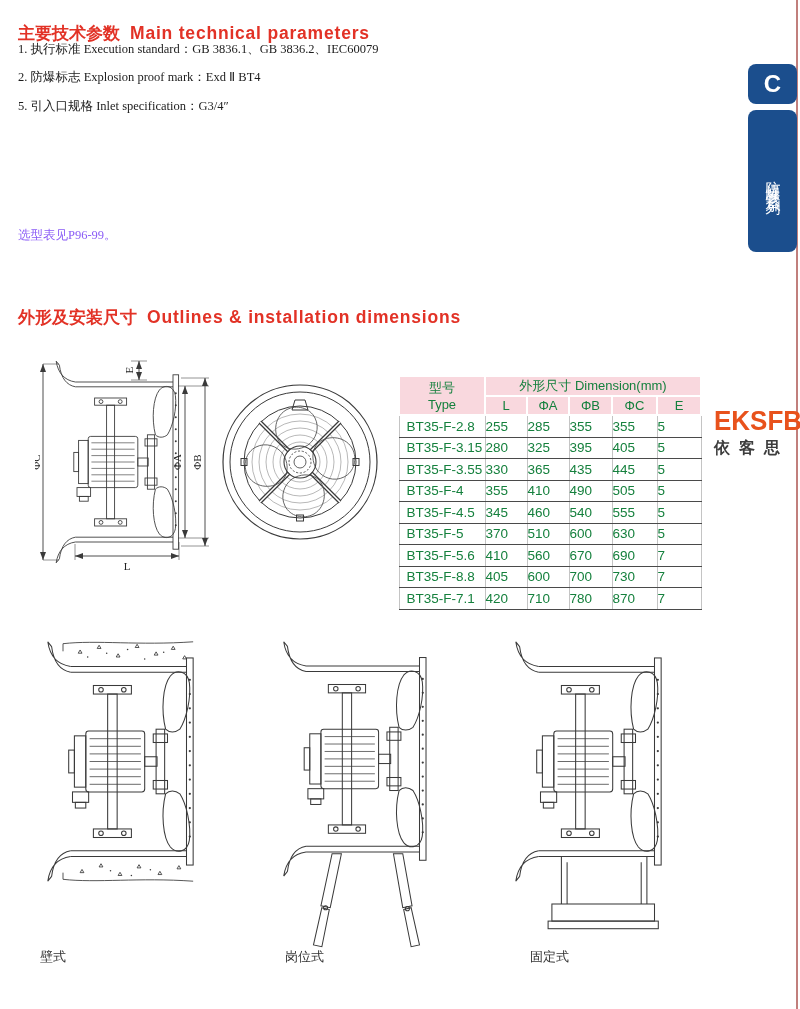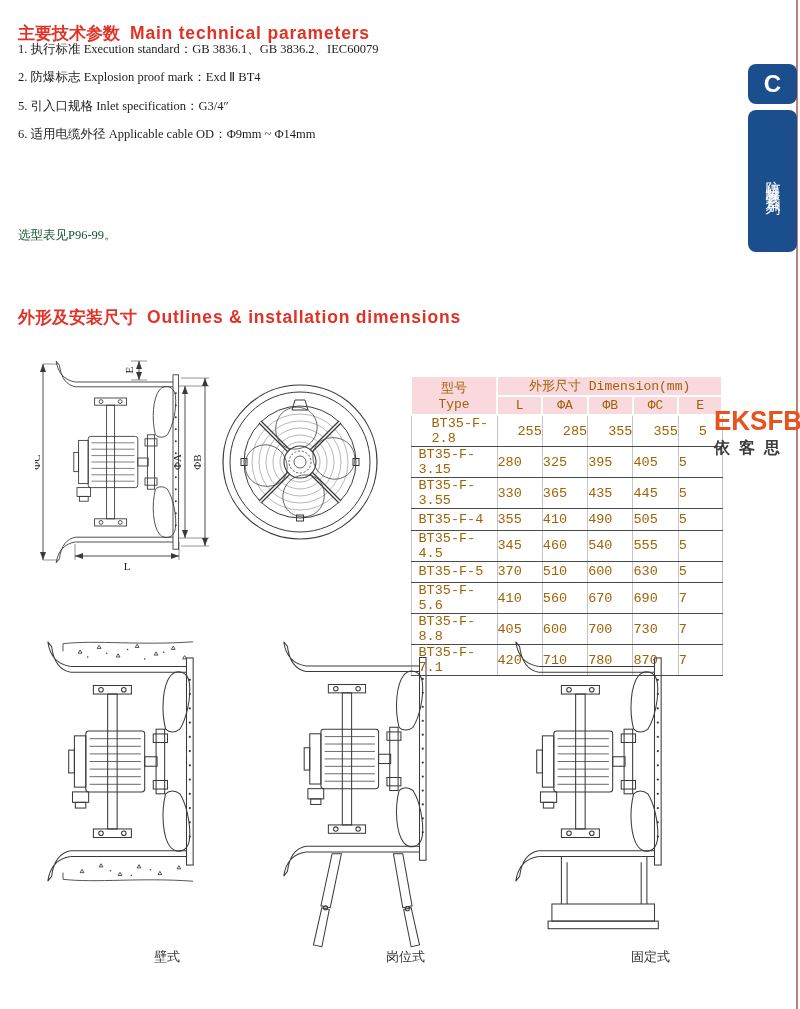--- a/index.html
+++ b/index.html
@@ -16,37 +16,37 @@
   .tab-series span{writing-mode:vertical-rl;font-size:15px;letter-spacing:4px;font-weight:500;}
   
   .sec-title{position:absolute;left:18px;color:#e23226;font-weight:700;white-space:nowrap;}
   .sec-title .zh{font-size:17px;}
   .sec-title .en{font-size:17.5px;letter-spacing:0.8px;margin-left:10px;}
   
   .params{position:absolute;left:18px;top:31px;}
   .params .p-item{font-family:"Liberation Serif",serif;font-size:12.5px;line-height:20.3px;
                   color:#1c1c1c;white-space:nowrap;margin-top:8px;}
   .sel-note{position:absolute;left:18px;top:227px;font-family:"Liberation Serif",serif;
-            font-size:12.5px;color:#14532d;}
-  
-  .dim-table{position:absolute;left:410px;top:375px;border-collapse:collapse;
-             font-family:Liberation Mono, monospace;color:#a16207;table-layout:fixed;}
+            font-size:12.5px;color:#8b5cf6;}
+  
+  .dim-table{position:absolute;left:398px;top:375px;border-collapse:collapse;
+             font-family:Liberation Sans, sans-serif;color:#15803d;table-layout:fixed;}
   .dim-table th{background:#f9d8de;font-weight:400;font-size:13px;border:2px solid #fff;
                 padding:0 1px;height:17px;}
   .dim-table td{border-bottom:1px solid #4a4a4a;border-right:1px solid #c4c4c4;
                 font-size:13.5px;height:20.5px;padding:0;}
   .dim-table td.type{text-align:left;padding-left:7px;border-left:1px solid #c4c4c4;}
-  .dim-table tbody tr:first-child td{border-top:1px solid #4a4a4a;padding-left:20px;}
+  .dim-table tbody tr:first-child td{border-top:1px solid #4a4a4a;}
   
   .logo{position:absolute;left:714px;top:404px;width:90px;text-align:left;}
   .logo-brand{font-weight:800;font-size:26px;letter-spacing:0;color:#e8521c;
               transform:scaleY(1.08);transform-origin:left top;}
   .logo-zh{margin-top:3px;font-weight:700;font-size:16px;letter-spacing:9px;color:#3c3c3c;}
   
-  .mount-label{position:absolute;top:948px;width:140px;text-align:right;font-size:13px;
+  .mount-label{position:absolute;top:948px;width:140px;text-align:left;font-size:13px;
                color:#333;font-weight:500;}
   
   .dimlab{font-family:"Liberation Serif",serif;font-size:11px;fill:#222;stroke:none;}
 </style>
 </head>
 <body>
 
 <div class="page">
 
   <svg width="0" height="0" style="position:absolute" aria-hidden="true">
@@ -108,21 +108,20 @@
     <span>防爆其它系列</span>
   </div>
 
   <div class="sec-title" style="top:22px">
     <span class="zh">主要技术参数</span><span class="en">Main technical parameters</span>
   </div>
   <div class="params">
     <div class="p-item">1. 执行标准  Execution standard：GB 3836.1、GB 3836.2、IEC60079</div>
     <div class="p-item">2. 防爆标志  Explosion proof mark：Exd Ⅱ BT4</div>
     <div class="p-item">5. 引入口规格  Inlet specification：G3/4″</div>
-    <div class="p-item">6. 适用电缆外径  Applicable cable OD：Φ9mm ~ Φ14mm</div>
   </div>
 
   <div class="sel-note">选型表见P96-99。</div>
 
   <div class="sec-title" style="top:306px">
     <span class="zh">外形及安装尺寸</span><span class="en">Outlines &amp; installation dimensions</span>
   </div>
 
   <svg class="abs" style="left:35px;top:354px" width="365" height="232" viewBox="0 0 365 232">
     <g>

